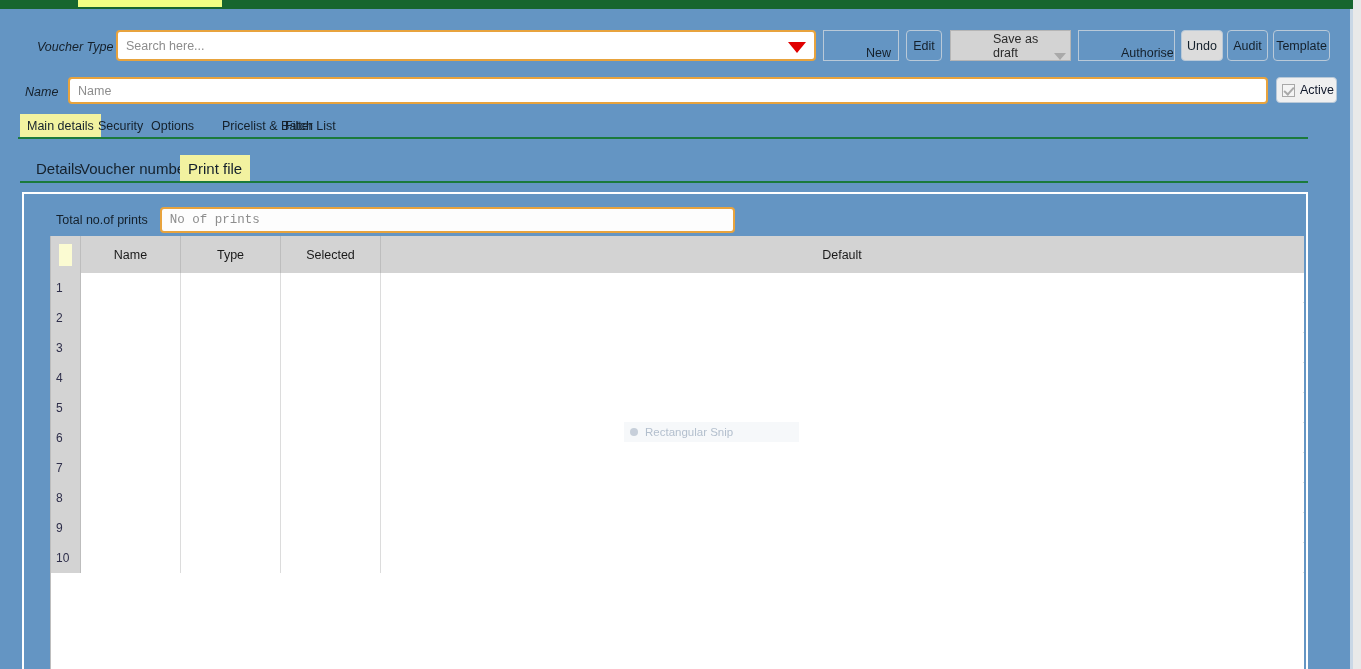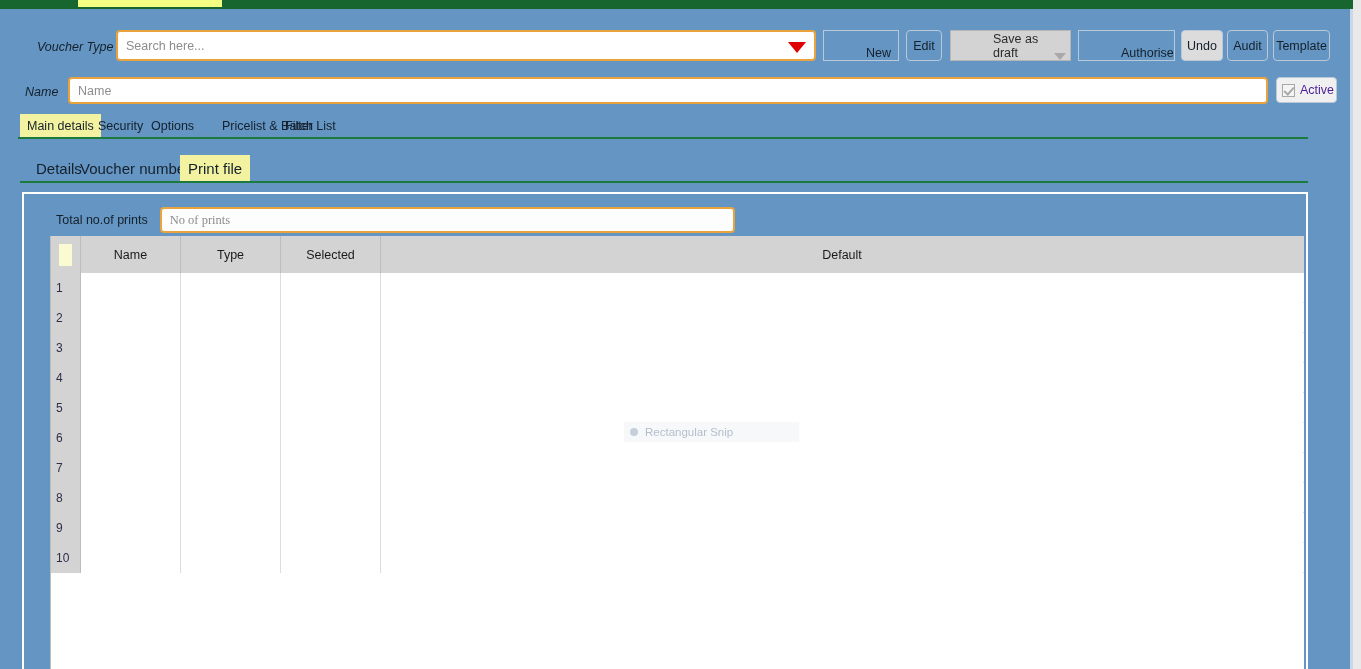--- a/index.html
+++ b/index.html
@@ -168,21 +168,21 @@
   }
   .chk::after {
     content: "";
     position: absolute; left: 3px; top: 0px;
     width: 4px; height: 8px;
     border: solid #a9a9a9;
     border-width: 0 2px 2px 0;
     transform: rotate(42deg);
   }
   .active-wrap span {
-    font-size: 12.5px; color: #4c1d95;
+    font-size: 12.5px; color: #0f172a;
   }
 
   
   .tabs-main {
     position: absolute; left: 0; top: 114px;
     width: 1361px; height: 25px;
   }
   .tabs-main .rule, .tabs-sub .rule {
     position: absolute; left: 18px; bottom: 0;
     width: 1290px; height: 2px;
@@ -230,21 +230,21 @@
   .prints-box {
     width: 575px; height: 26px;
     background: #fdfdfd;
     border: 2px solid #e8a33d;
     border-radius: 4px;
   }
   .prints-box input {
     width: 100%; height: 22px;
     border: 0; outline: 0; background: transparent;
     padding-left: 8px;
-    font-family: Liberation Serif, serif;
+    font-family: Liberation Mono, monospace;
     font-size: 12.5px; color: #333;
   }
   .prints-box input::placeholder { color: #8d8d8d; }
 
   
   .grid {
     position: absolute; left: 26px; top: 42px;
     width: 1254px; height: 433px;
     background: #ffffff;
     border-left: 1px solid #bdbdbd;

